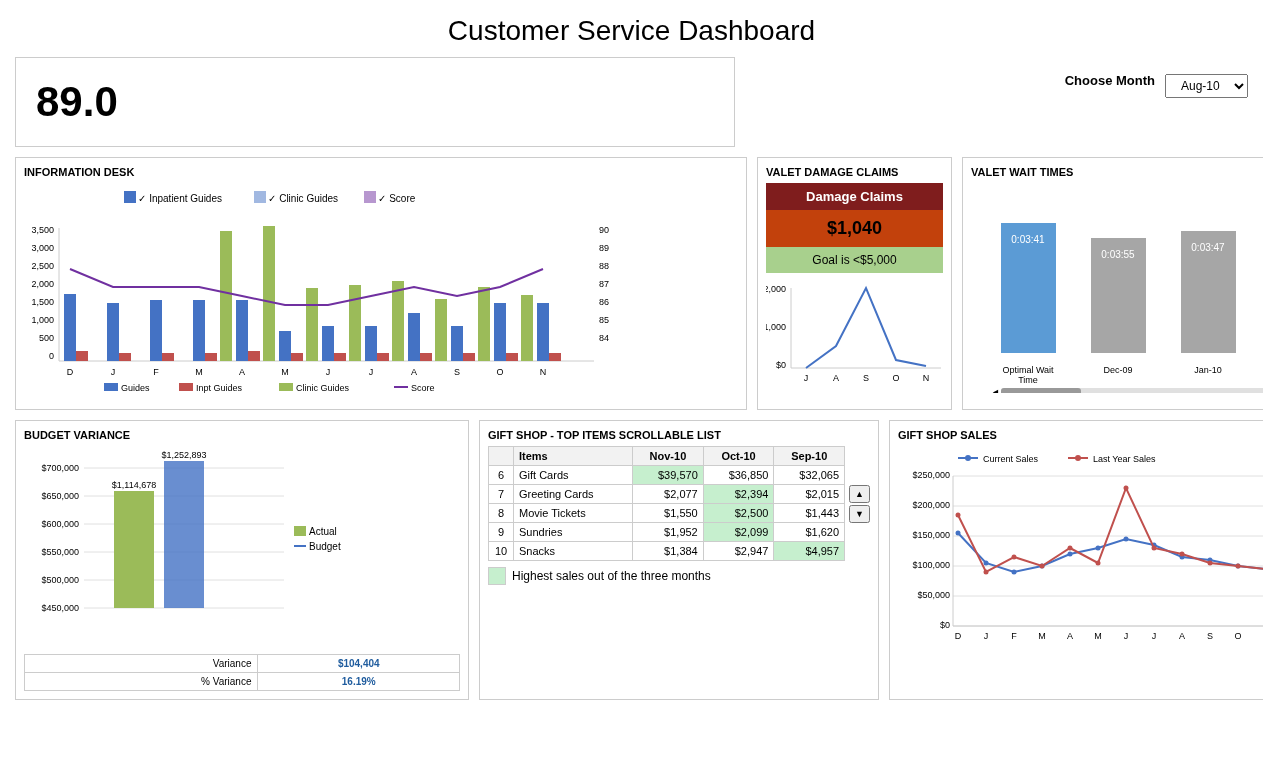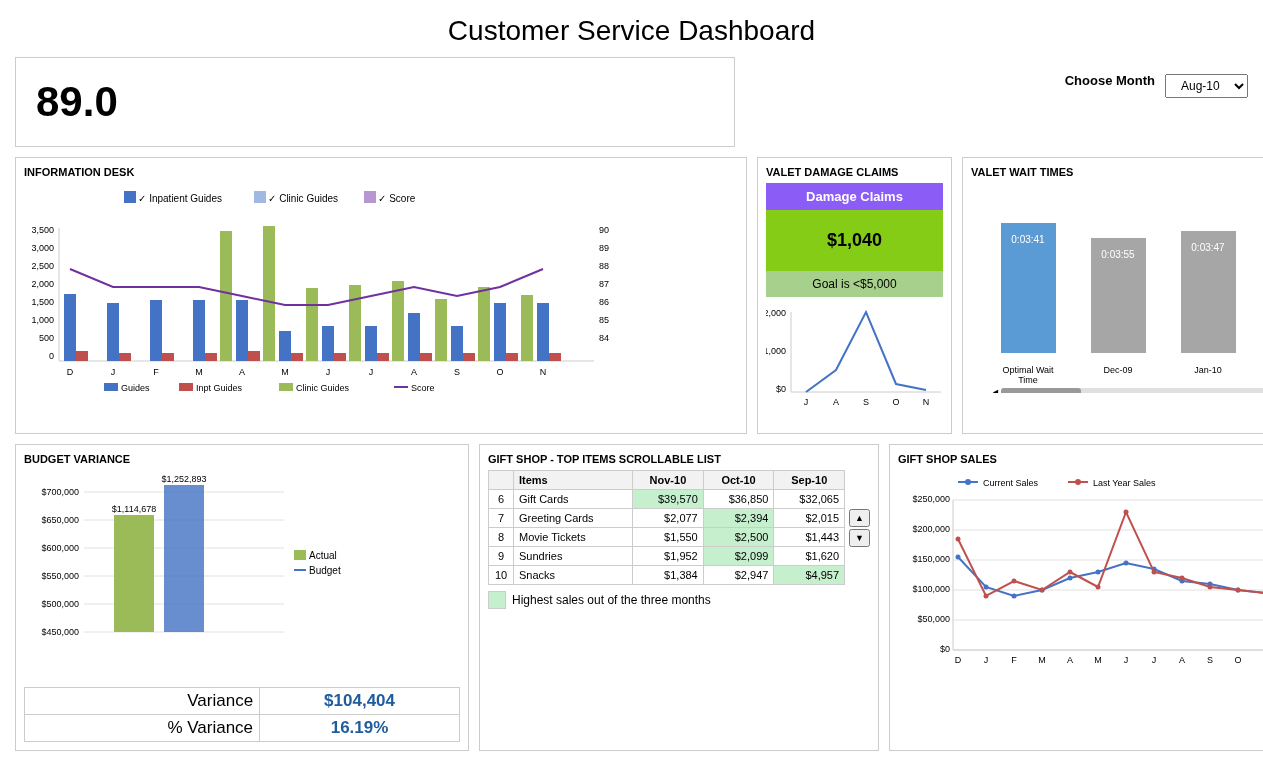--- a/index.html
+++ b/index.html
@@ -30,38 +30,38 @@
     .info-desk { border: 1px solid #ccc; padding: 8px; width: 732px; flex-shrink: 0; }
     .valet-damage { border: 1px solid #ccc; padding: 8px; width: 195px; flex-shrink: 0; }
     .valet-wait { border: 1px solid #ccc; padding: 8px; flex: 1; }
     
     
     .budget { border: 1px solid #ccc; padding: 8px; width: 454px; flex-shrink: 0; }
     .gift-shop-list { border: 1px solid #ccc; padding: 8px; width: 400px; flex-shrink: 0; }
     .gift-shop-sales { border: 1px solid #ccc; padding: 8px; flex: 1; }
     
     
-    .damage-header { background: #8b5cf6; color: white; text-align: center; padding: 6px; font-size: 13px; font-weight: bold; }
-    .damage-value { background: #84cc16; text-align: center; padding: 20px; font-size: 18px; font-weight: bold; }
+    .damage-header { background: #7f1d1d; color: white; text-align: center; padding: 6px; font-size: 13px; font-weight: bold; }
+    .damage-value { background: #c2410c; text-align: center; padding: 8px; font-size: 18px; font-weight: bold; }
     .damage-goal { background: #a8d08d; text-align: center; padding: 6px; font-size: 12px; margin-bottom: 5px; }
     
     
     .gift-table { width: 100%; border-collapse: collapse; font-size: 11px; }
     .gift-table th { border: 1px solid #ccc; padding: 3px 5px; background: #f2f2f2; text-align: center; }
     .gift-table td { border: 1px solid #ccc; padding: 3px 5px; }
     .gift-table .items-col { text-align: left; }
     .gift-table .num-col { text-align: center; width: 25px; }
     .gift-table .val-col { text-align: right; }
     .highlight-green { background: #c6efce; }
     
     .legend-box { display: flex; align-items: center; gap: 6px; margin-top: 6px; }
     .legend-green { width: 18px; height: 18px; background: #c6efce; border: 1px solid #ccc; }
     
     
-    .budget-table { width: 100%; border-collapse: collapse; font-size: 17px; margin-top: 14px; }
+    .budget-table { width: 100%; border-collapse: collapse; font-size: 10px; margin-top: 5px; }
     .budget-table td { border: 1px solid #ccc; padding: 3px 6px; }
     .budget-table .label-col { text-align: right; }
     .budget-table .val-col { text-align: center; color: #1f5c9e; font-weight: bold; }
     
     svg text { font-family: Arial, sans-serif; }
   </style>
 </head>
 <body>
 
 <h1>Customer Service Dashboard</h1>

